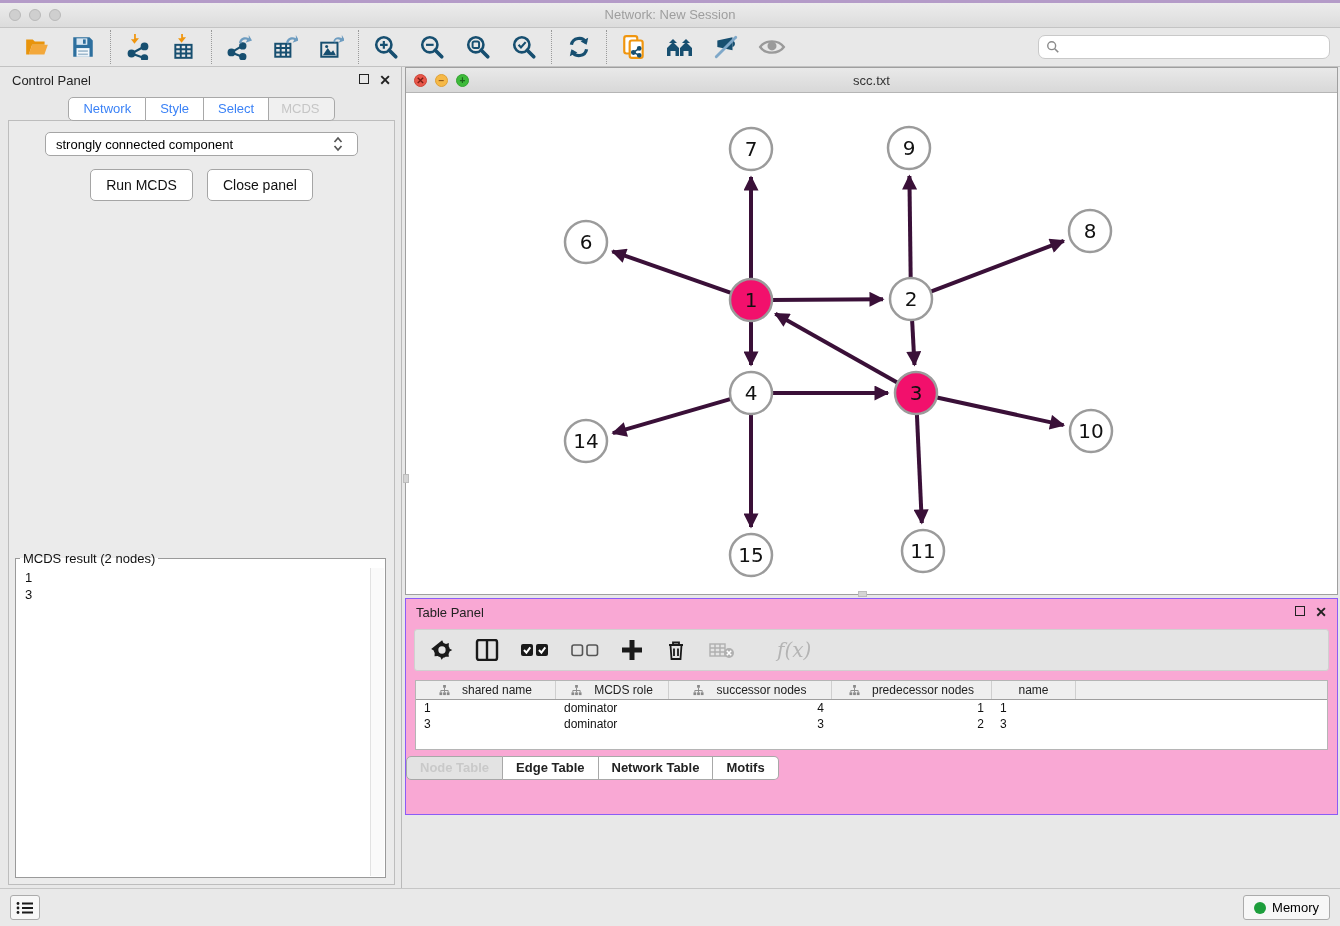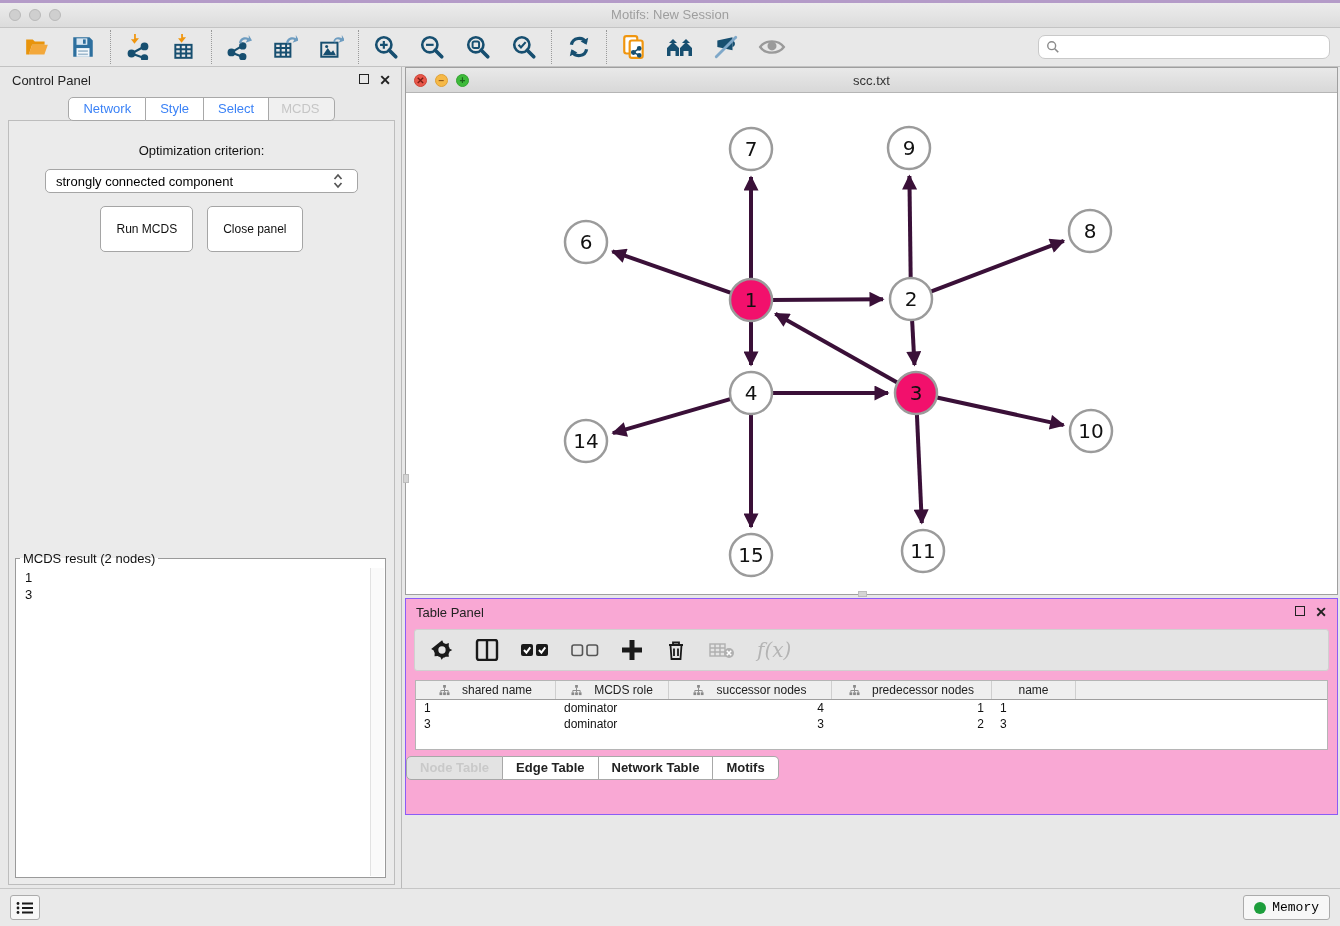--- a/index.html
+++ b/index.html
@@ -32,72 +32,72 @@
   .cp-tabs { display:flex; justify-content:center; position:relative; z-index:2; margin-top:4px; }
   .cp-tab { background:#fff; border:1px solid #a8a8a8; border-left:none; padding:3px 14px 4px; font-size:13px; color:#3b82f6; cursor:pointer; }
   .cp-tab:first-child { border-left:1px solid #a8a8a8; border-radius:5px 0 0 5px; }
   .cp-tab:last-child { border-radius:0 5px 5px 0;padding-left:12px; }
   .cp-tab.active { background:#f0f0f0; color:#c6c6c6; }
   .cp-body { position:absolute; left:6px; right:6px; top:53px; bottom:4px; border:1px solid #bdbdbd; background:#ebebeb; }
   .opt-label { text-align:center; margin-top:22px; font-size:13px; color:#111; }
   .dropdown { margin:11px 36px 0; height:24px; background:#fff; border:1px solid #a5a5a5; border-radius:5px; display:flex; align-items:center; padding:0 14px 0 10px; font-size:13px; cursor:pointer; }
   .dropdown .dval { flex:1; }
   .btn-row { display:flex; justify-content:center; gap:14px; margin-top:13px; }
-  .pbtn { background:#fff; border:1px solid #a5a5a5; border-radius:5px; font-size:12px; padding:15px 15px; cursor:pointer; color:#111; }
+  .pbtn { background:#fff; border:1px solid #a5a5a5; border-radius:5px; font-size:14px; padding:7px 15px; cursor:pointer; color:#111; }
   .result-box { position:absolute; left:6px; right:8px; top:430px; bottom:6px; border:1px solid #9a9a9a; background:#fff; }
   .result-box legend { font-size:13px; padding:0 3px; margin-left:4px; color:#111; }
   .result-inner { position:absolute; left:1px; right:16px; top:2px; bottom:1px; background:#fff; font-size:13px; line-height:17px; padding:1px 0 0 8px; white-space:pre-line; color:#111; }
   .vscroll { position:absolute; right:1px; top:2px; bottom:1px; width:14px; background:#fafafa; border-left:1px solid #e2e2e2; }
 
   
   .net-window { position:absolute; left:405px; top:64px; width:933px; height:528px; border:1px solid #9f9f9f; background:#fff; }
   .net-title { height:25px; background:linear-gradient(#e9e9e9,#d8d8d8); border-bottom:1px solid #b5b5b5; position:relative; }
   .net-title .title { text-align:center; line-height:25px; font-size:13px; color:#333; }
   .tl { position:absolute; top:6px; width:13px; height:13px; border-radius:50%; font-size:10px; font-weight:bold; display:flex; align-items:center; justify-content:center; cursor:pointer; }
   .tl-red { left:8px; background:#e8574a; border:1px solid #ce4437; color:#7b1d14; }
   .tl-yellow { left:29px; background:#f6b947; border:1px solid #dfa135; color:#92591a; }
   .tl-green { left:50px; background:#3eba3a; border:1px solid #34a331; color:#1c641c; }
   .canvas { position:relative; width:931px; height:501px; background:#fff; overflow:hidden; }
   .handle { position:absolute; background:#d4d4d4; border:1px solid #bdbdbd; }
 
   
   .table-panel { position:absolute; left:405px; top:595px; width:933px; height:217px; background:#f9a8d4; border:1px solid #8b5cf6; }
   .tp-toolbar { margin:4px 8px 0; height:42px; background:#e4e4e4; border:1px solid #d0d0d0; border-radius:3px; display:flex; align-items:center; gap:22px; padding:0 16px; }
   .tp-btn { display:flex; align-items:center; justify-content:center; cursor:pointer; height:26px; }
-  .fx { font-family:"DejaVu Serif", serif; font-style:italic; font-size:20px; color:#b4b4b4; }
+  .fx { font-family:"DejaVu Serif", serif; font-style:italic; font-size:20px; color:#b4b4b4;margin-left:20px; }
   .grid-table { position:absolute; left:9px; right:9px; top:81px; bottom:64px; background:#fff; border:1px solid #b5b5b5; overflow:hidden; }
   .thead { display:grid; grid-template-columns:140px 113px 163px 160px 84px 1fr; background:#efefef; border-bottom:1px solid #9f9f9f; height:19px; }
   .th { display:flex; align-items:center; justify-content:center; gap:12px; font-size:12px; color:#222; border-right:1px solid #cfcfcf; cursor:pointer; }
   .trow { display:grid; grid-template-columns:140px 113px 163px 160px 84px 1fr; height:16px; font-size:12px; color:#111; }
   .td { padding:0 8px; line-height:16px; }
   .td.num { text-align:right; }
   .tp-tabs { position:absolute; left:0; right:0; bottom:34px; display:flex; justify-content:flex-start; }
   .tp-tab { background:#fff; border:1px solid #a8a8a8; border-left:none; padding:3px 13px 4px; font-size:13px; font-weight:bold; color:#222; cursor:pointer; }
   .tp-tab:first-child { border-left:1px solid #a8a8a8; border-radius:5px 0 0 5px; }
   .tp-tab:last-child { border-radius:0 5px 5px 0; }
   .tp-tab.active { background:#e3e3e3; color:#c9c9c9; }
 
   
   .statusbar { position:absolute; left:0; bottom:0; width:100%; height:38px; background:#e9e9e9; border-top:1px solid #c6c6c6; display:flex; align-items:center; padding:0 10px; }
   .list-btn { width:30px; height:25px; background:#f7f7f7; border:1px solid #ababab; border-radius:3px; display:flex; align-items:center; justify-content:center; cursor:pointer; }
-  .mem-btn { margin-left:auto; height:25px; background:#f7f7f7; border:1px solid #ababab; border-radius:3px; display:flex; align-items:center; gap:6px; padding:0 10px; font-size:13px; cursor:pointer;font-family:Liberation Mono, monospace; }
+  .mem-btn { margin-left:auto; height:25px; background:#f7f7f7; border:1px solid #ababab; border-radius:3px; display:flex; align-items:center; gap:6px; padding:0 10px; font-size:13px; cursor:pointer; }
   .mem-dot { width:12px; height:12px; border-radius:50%; background:#1d9e3c; }
 </style>
 </head>
 <body>
 
 <div class="app">
 
   <div class="titlebar">
     <div class="lights">
       <span class="lightGray"></span>
       <span class="lightGray"></span>
       <span class="lightGray"></span>
     </div>
-    <div class="title">Motifs: New Session</div>
+    <div class="title">Network: New Session</div>
   </div>
 
   <div class="toolbar">
     <div class="tgroup">
       <span class="tbtn">
         <svg width="26" height="26" viewBox="0 0 24 24">
             <path d="M2 5h6l2 2h9v3H7.5L4.5 19H2z" fill="#e8940c"></path>
             <path d="M7.5 10H22l-3.2 9H4.3z" fill="#f3a83b"></path>
           </svg>
       </span>
@@ -261,21 +261,20 @@
       <span class="mini-btn"><span class="float-box"></span></span>
       <span class="mini-btn" style="font-weight:bold;font-size:14px;">✕</span>
     </div>
     <div class="cp-tabs">
       <span class="cp-tab">Network</span>
       <span class="cp-tab">Style</span>
       <span class="cp-tab">Select</span>
       <span class="cp-tab active">MCDS</span>
     </div>
     <div class="cp-body">
-      <div class="opt-label">Optimization criterion:</div>
       <div class="dropdown">
         <span class="dval">strongly connected component</span>
         <svg width="10" height="16" viewBox="0 0 10 16">
             <path d="M1.5 6 L5 2 L8.5 6" fill="none" stroke="#555" stroke-width="1.7"></path>
             <path d="M1.5 10 L5 14 L8.5 10" fill="none" stroke="#555" stroke-width="1.7"></path>
           </svg>
       </div>
       <div class="btn-row">
         <button class="pbtn">Run MCDS</button>
         <button class="pbtn">Close panel</button>

